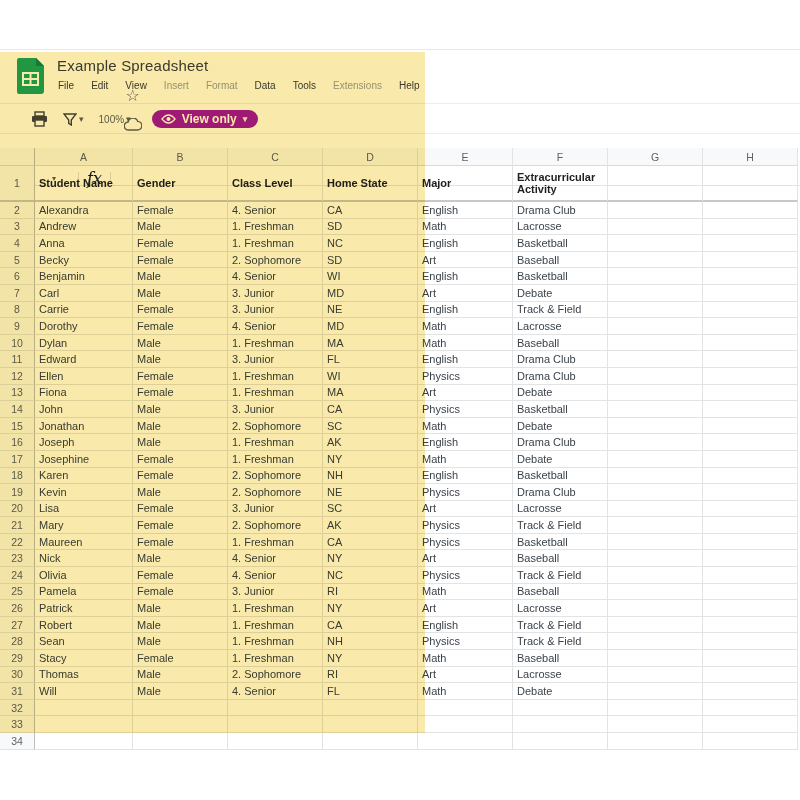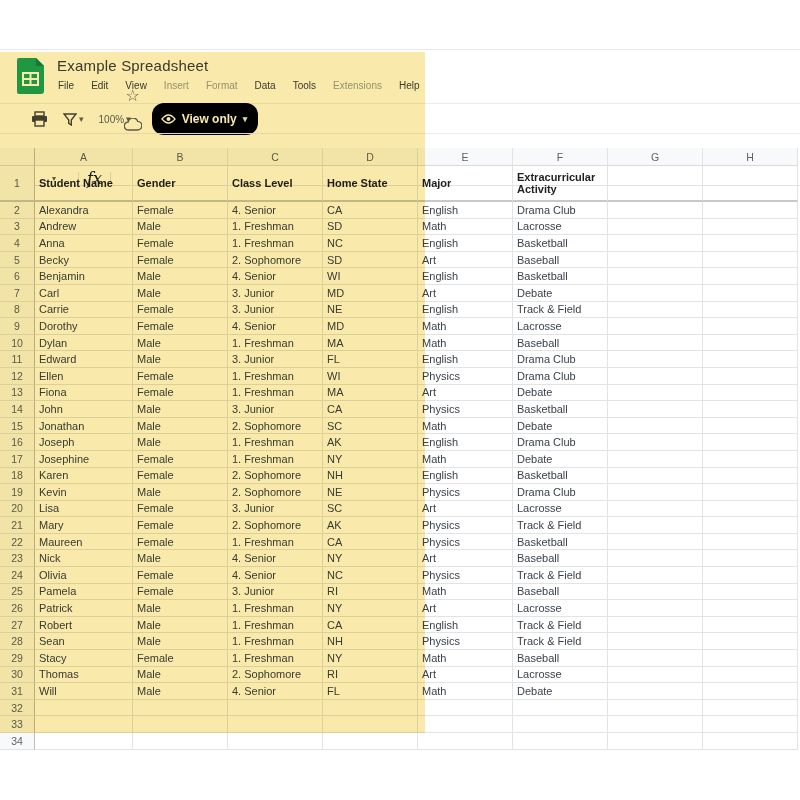--- a/index.html
+++ b/index.html
@@ -22,23 +22,23 @@
               display:flex; align-items:flex-start; gap:17px; font-size:10px; color:#3c4043; }
   .menu-row .disabled { color:#9aa0a6; }
 
   
   .tb-divider1 { position:absolute; left:0; top:103px; width:800px; border-top:1px solid #ebedef; }
   .toolbar { position:absolute; left:0; top:104px; width:800px; height:30px;
              display:flex; align-items:center; padding-left:31px; gap:15px; }
   .tool { display:flex; align-items:center; gap:2px; color:#444; }
   .caret { font-size:9px; color:#5f6368; }
   .zoom-label { font-size:10px; color:#5f6368; }
-  .view-only-btn { display:flex; align-items:center; gap:6px; height:32px;
+  .view-only-btn { display:flex; align-items:center; gap:6px; height:18px;
                    padding:0 11px 0 9px; border-radius:12px; border:none;
-                   background:#000000; color:#fff; font-size:12px; font-weight:bold;
+                   background:#a21caf; color:#fff; font-size:12px; font-weight:bold;
                    font-family:"Liberation Sans", sans-serif; margin-left:6px; }
   .view-only-btn .caret { color:#e6f2e6; }
 
   
   .fx-divider { position:absolute; left:0; top:133px; width:800px; border-top:1px solid #ebedef; }
   .formula-bar { position:absolute; left:0; top:133px; width:800px; height:15px;
                  display:flex; align-items:center; border-bottom:1px solid #e3e3e3;margin-top:38px; }
   .name-box { width:52px; padding-left:6px; font-size:12px; color:#444; }
   .name-caret { font-size:8px; color:#5f6368; margin-right:14px; }
   .vsep { width:1px; height:12px; background:#e0e0e0; margin:0 8px; }

